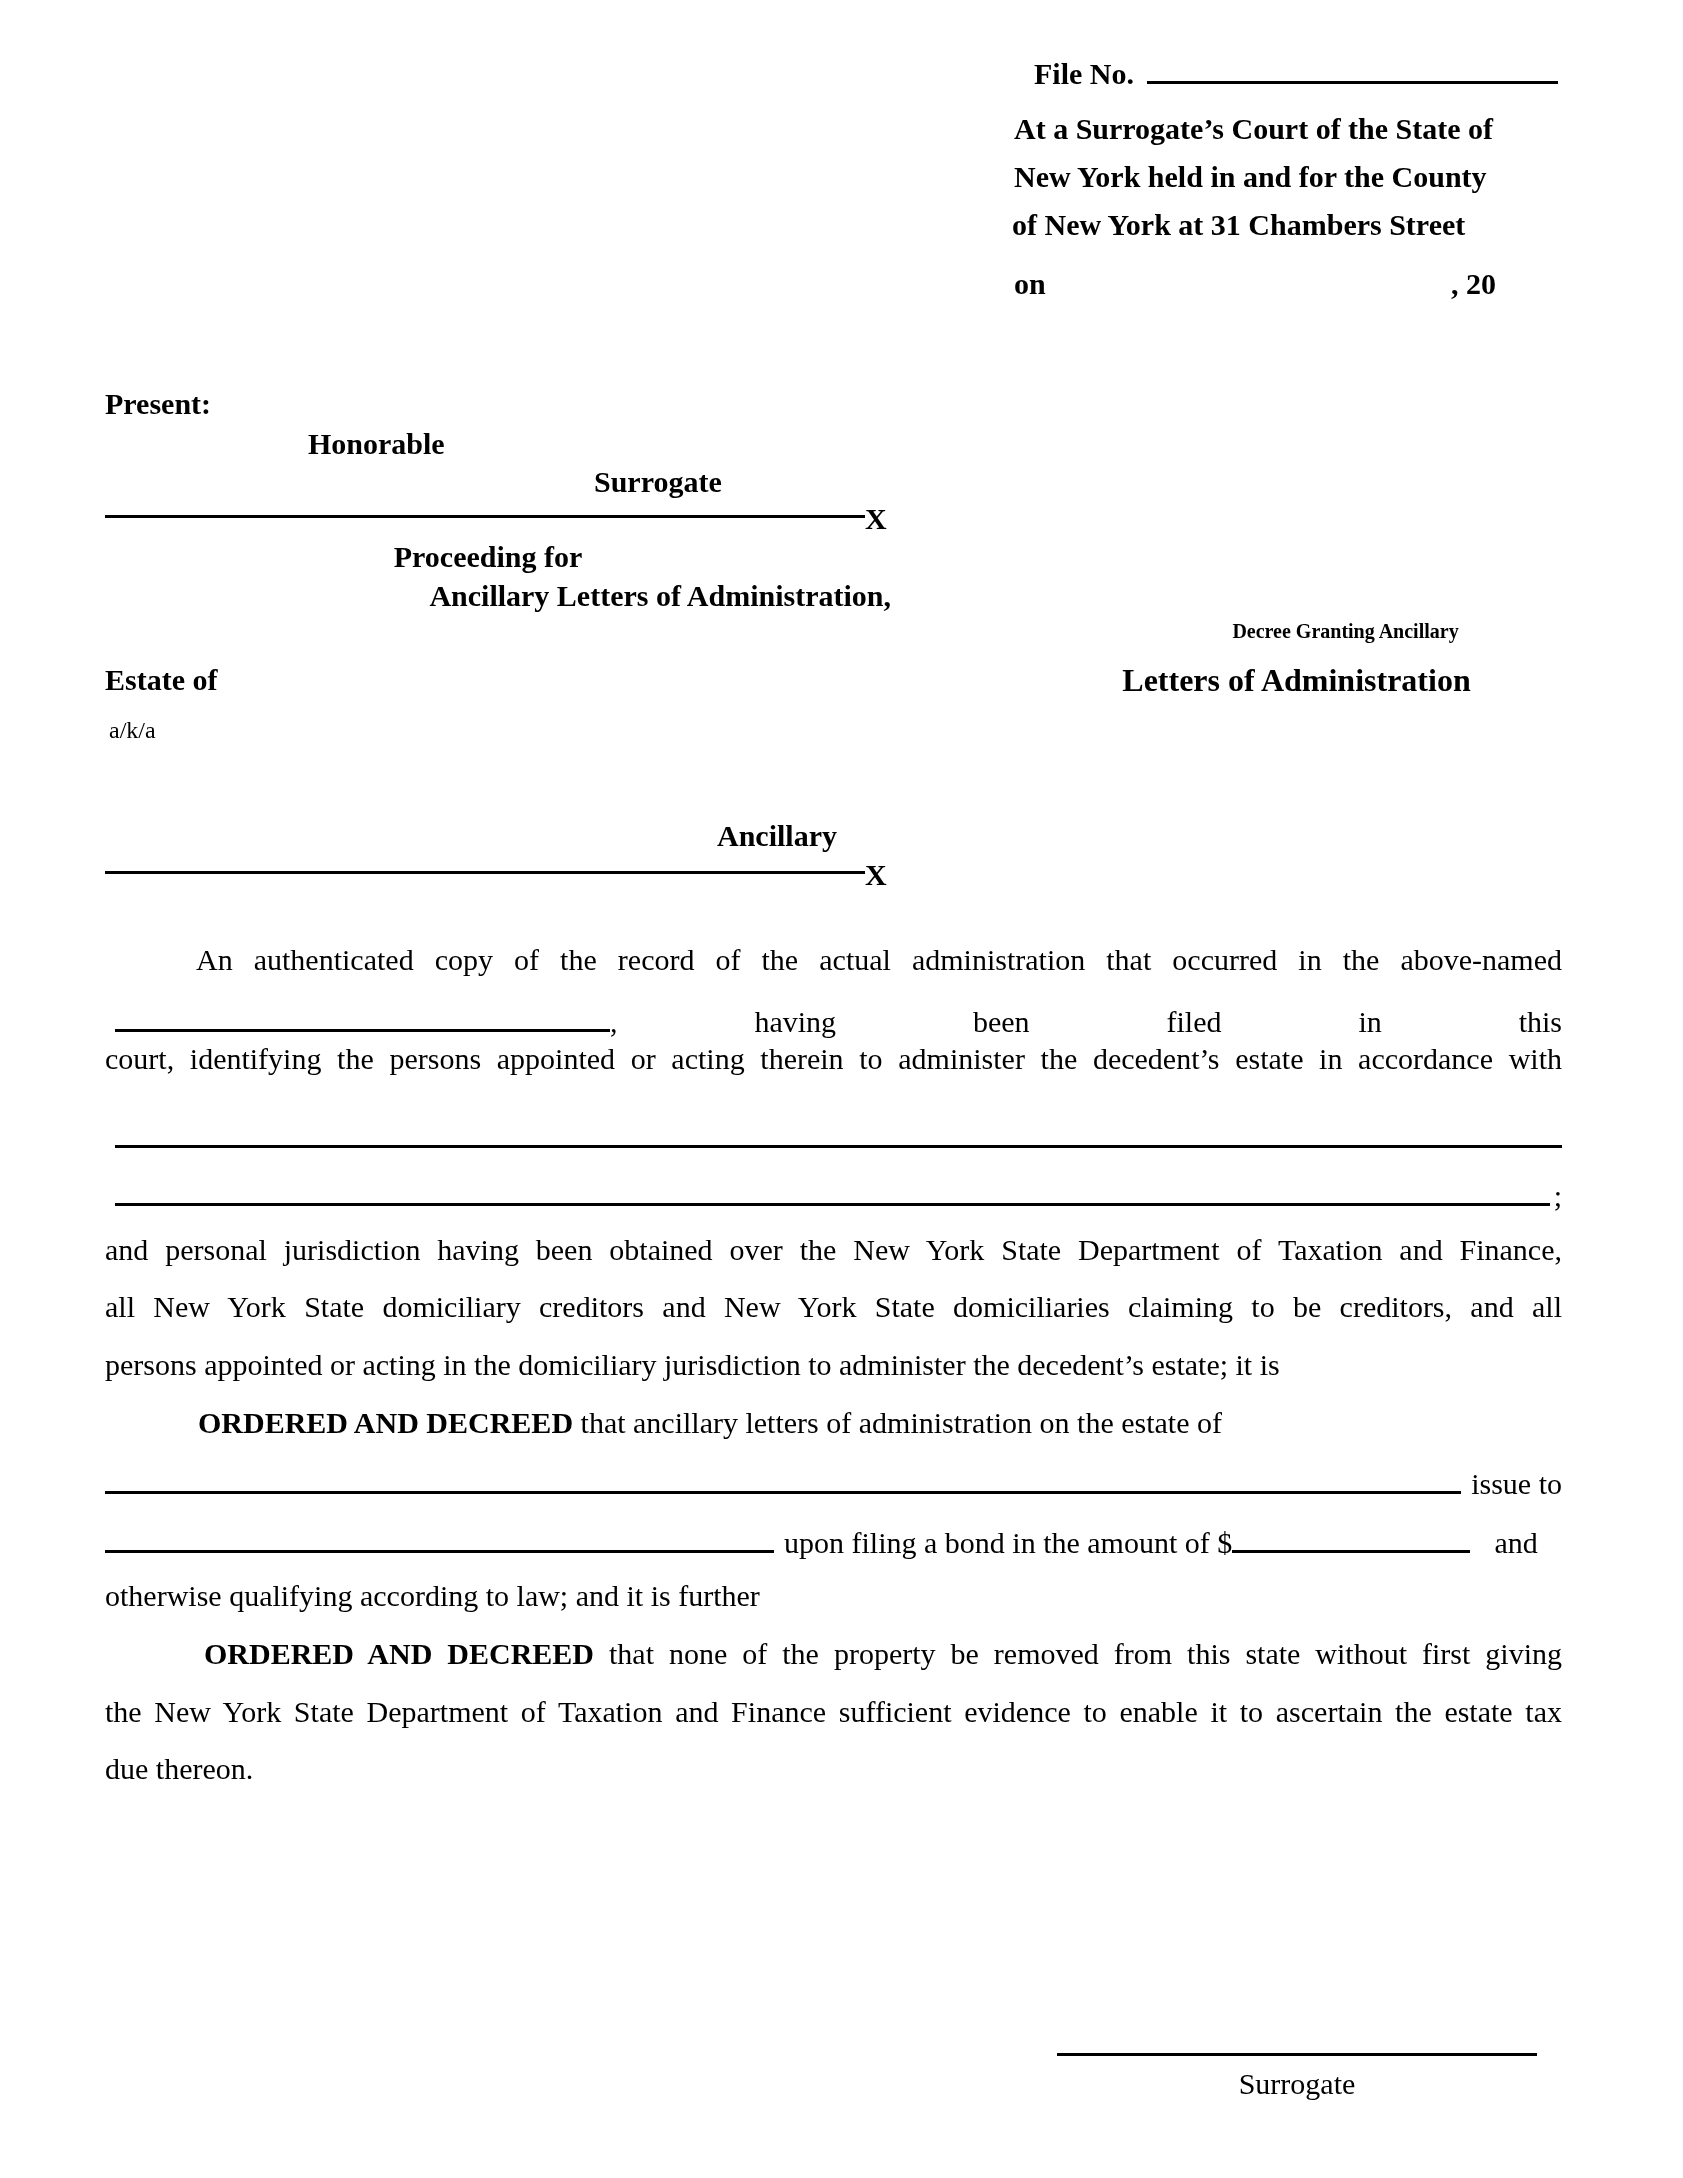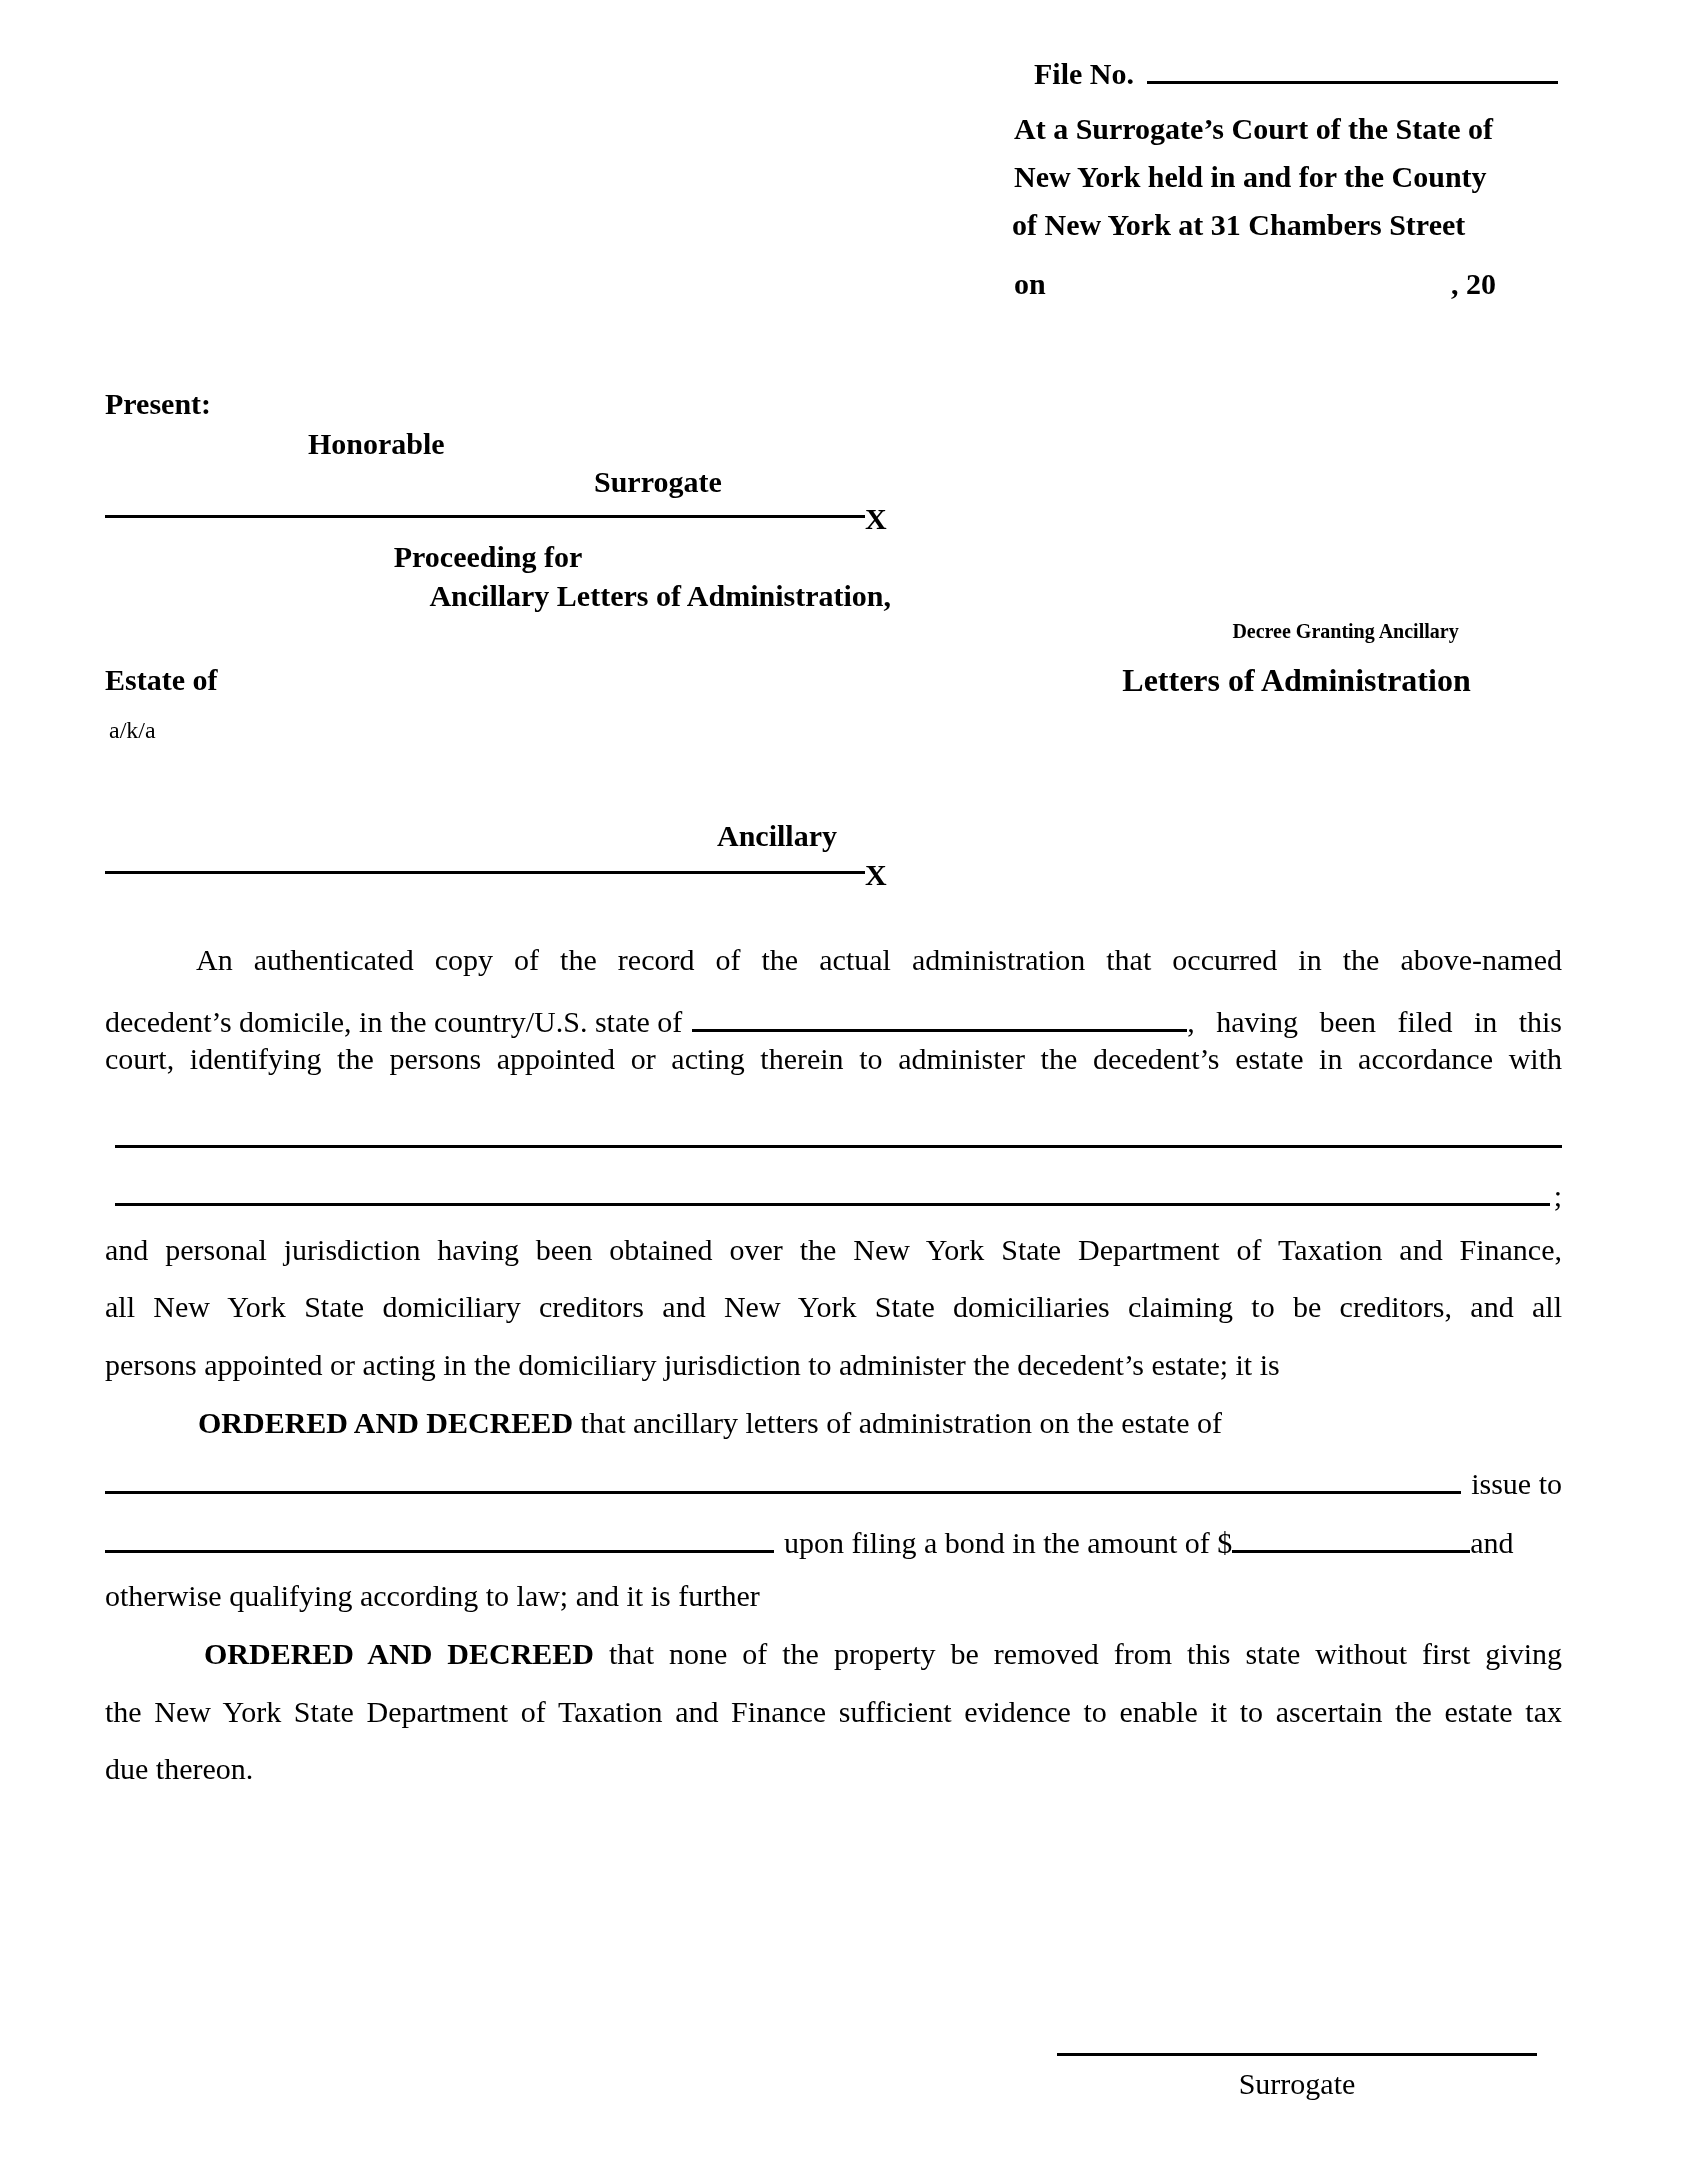--- a/index.html
+++ b/index.html
@@ -42,21 +42,20 @@
 <div class="abs cap" style="left:717px; top:821px;">Ancillary</div>
 <div class="line" style="left:105px; top:871px; width:760px; height:3px;"></div>
 <div class="abs cap" style="left:865px; top:860px;">X</div>
 
 <div class="abs cap" style="left:1098px; top:621px; width:495px; text-align:center; font-size:20px;">Decree Granting Ancillary</div>
 <div class="abs cap" style="left:1049px; top:664px; width:495px; text-align:center; font-size:32px;">Letters of Administration</div>
 
 <div class="row just" style="top:945px; padding-left:91px; width:1366px;">An authenticated copy of the record of the actual administration that occurred in the above-named</div>
 
 <div class="row" style="top:1003px; display:flex; align-items:baseline;">
-  <span>decedent’s domicile, in the country/U.S. state of</span>
   <span class="blank" style="width:495px; margin-left:10px;"></span>
   <span style="flex:1; text-align:justify; text-align-last:justify;">, having been filed in this</span>
 </div>
 
 <div class="row just" style="top:1044px;">court, identifying the persons appointed or acting therein to administer the decedent’s estate in accordance with</div>
 
 <div class="row" style="top:1119px; display:flex; align-items:baseline;">
   <span class="blank" style="flex:1; margin-left:10px;"></span>
 </div>
 
@@ -75,21 +74,21 @@
 
 <div class="row" style="top:1465px; display:flex; align-items:baseline;">
   <span class="blank" style="flex:1; margin-right:10px;"></span>
   <span>issue to</span>
 </div>
 
 <div class="row" style="top:1524px; display:flex; align-items:baseline;">
   <span class="blank" style="width:669px; margin-right:10px;"></span>
   <span>upon filing a bond in the amount of $</span>
   <span class="blank" style="width:238px;"></span>
-  <span style="flex:1; text-align:left;">and</span>
+  <span style="flex:1; text-align:center;">and</span>
 </div>
 
 <div class="row" style="top:1581px;">otherwise qualifying according to law; and it is further</div>
 
 <div class="row just" style="top:1639px; padding-left:99px; width:1358px;">
   <span class="b">ORDERED AND DECREED</span><span> that none of the property be removed from this state without first giving</span>
 </div>
 <div class="row just" style="top:1697px;">the New York State Department of Taxation and Finance sufficient evidence to enable it to ascertain the estate tax</div>
 <div class="row" style="top:1754px;">due thereon.</div>
 

